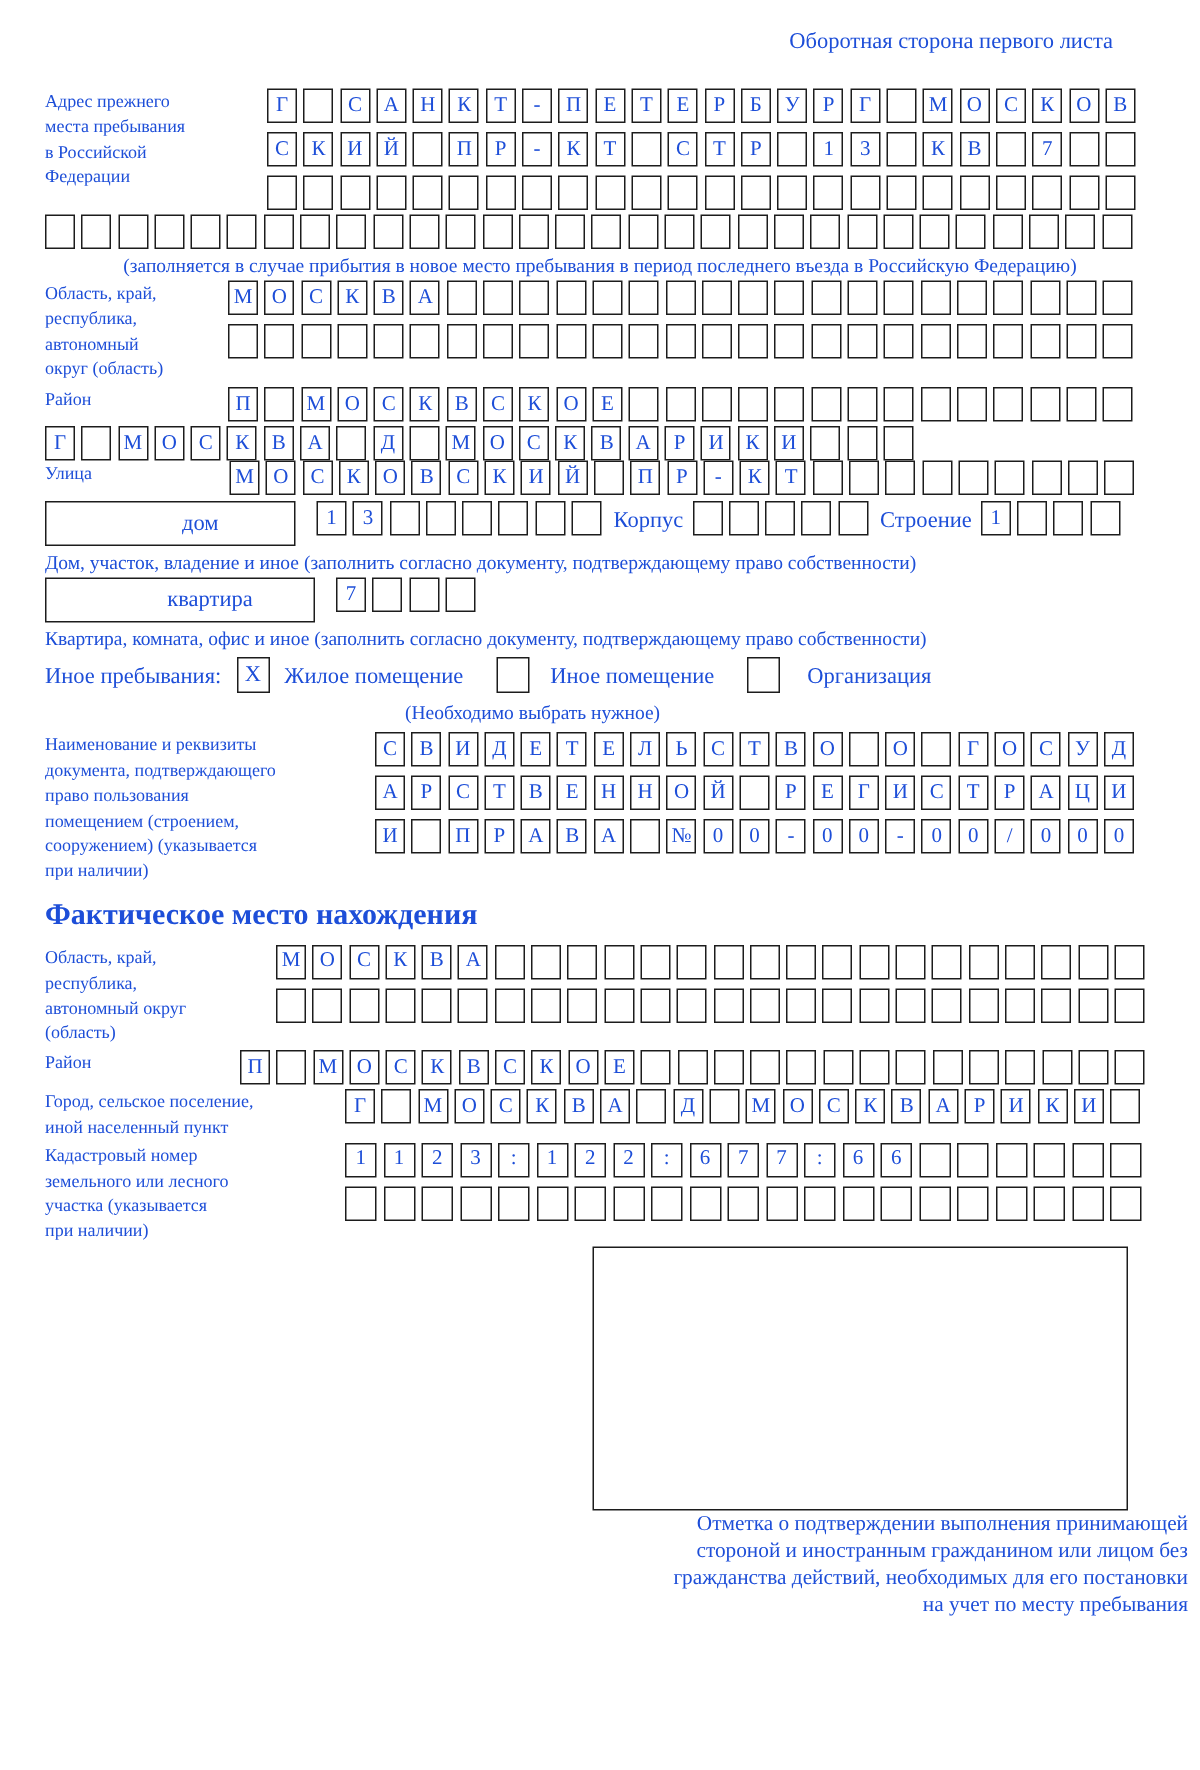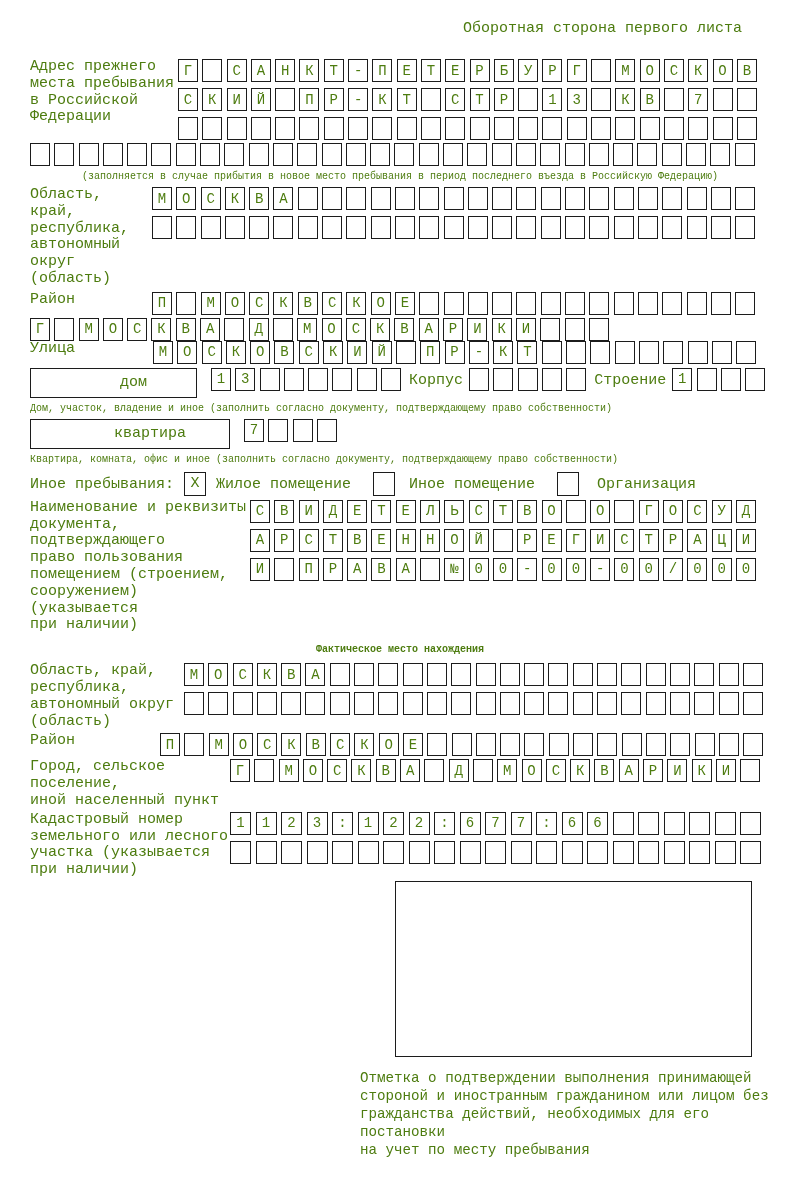--- a/index.html
+++ b/index.html
@@ -1,51 +1,51 @@
 <!DOCTYPE html>
 <html><head>
 <meta charset="utf-8">
 <style>
   html,body{margin:0;padding:0;background:#fff;}
   .page{width:800px;height:1180px;box-sizing:border-box;padding:20px 30px 0 30px;
-        background:#fff;color:#4d7c0f;font-family:Liberation Mono, monospace;overflow:hidden;position:relative;}
+        background:#fff;color:#1d4ed8;font-family:Liberation Serif, serif;overflow:hidden;position:relative;}
   .top-note{text-align:right;font-size:15px;padding-right:28px;margin-bottom:22px;}
   .frow{display:flex;align-items:flex-start;}
   .rows{display:flex;flex-direction:column;row-gap:6px;}
   .cells{display:flex;column-gap:4.3px;flex-wrap:nowrap;}
   .cell{flex:0 0 20px;height:23px;border:1.6px solid #1c1c1c;box-sizing:border-box;
         display:flex;align-items:center;justify-content:center;font-size:14px;background:#fff;}
   .wide .cell{flex:0 0 21px;}
   .wide{column-gap:4.5px;}
-  .lbl{font-size:15px;line-height:16.8px;white-space:pre-line;}
+  .lbl{font-size:12px;line-height:16.8px;white-space:pre-line;}
   .inline-lbl{font-size:15px;line-height:26px;white-space:nowrap;}
-  .caption{font-size:10px;line-height:17px;}
+  .caption{font-size:13px;line-height:17px;}
   .center{text-align:center;}
   .h2{font-size:16px;font-weight:bold;text-align:center;margin:6px 0 7px 0;}
-  .h3{font-size:10px;font-weight:bold;text-align:center;margin:10px 0 8px 0;}
+  .h3{font-size:20px;font-weight:bold;margin:10px 0 8px 0;}
   .bigbox{border:1.6px solid #1c1c1c;box-sizing:border-box;height:30px;display:flex;
           align-items:center;justify-content:center;font-size:15px;padding-left:40px;}
   .chk{width:22px;height:24px;border:1.6px solid #1c1c1c;box-sizing:border-box;display:flex;
        align-items:center;justify-content:center;font-size:15px;}
   .w148{flex:0 0 148px;}
   .w122{flex:0 0 122px;}
   .w123{flex:0 0 123px;}
   .w154{flex:0 0 154px;}
   .w130{flex:0 0 130px;}
   .w200{flex:0 0 200px;}
   .w220{flex:0 0 220px;}
   .mb2{margin-bottom:2px;} .mb3{margin-bottom:3px;} .mb4{margin-bottom:4px;}
   .mb5{margin-bottom:5px;} .mb6{margin-bottom:6px;}
   .ml6{margin-left:6px;} .ml8{margin-left:8px;} .ml10{margin-left:10px;}
   .ml14{margin-left:14px;} .ml18{margin-left:18px;} .ml22{margin-left:22px;}
   .boxdom{width:167px;}
-  .boxkv{width:200px;}
+  .boxkv{width:180px;}
   .stamp{margin-left:365px;width:357px;height:176px;border:1.8px solid #1c1c1c;box-sizing:border-box;}
-  .stamp-cap{margin-left:330px;width:432px;text-align:left;font-size:14.2px;line-height:18px;
-             white-space:pre-line;margin-top:12px;}
+  .stamp-cap{margin-left:330px;width:432px;text-align:right;font-size:14.2px;line-height:18px;
+             white-space:pre-line;margin-top:0;}
 </style>
 </head>
 <body>
 
 <div class="page">
 
   <div class="top-note">Оборотная сторона первого листа</div>
 
   <div class="frow mb3">
     <div class="lbl w148">Адрес прежнего
@@ -365,20 +365,21 @@
 
   <div class="frow mb2">
     <div class="inline-lbl">Иное пребывания:</div>
     <div class="chk ml10">X</div>
     <div class="inline-lbl ml10">Жилое помещение</div>
     <div class="chk ml22"></div>
     <div class="inline-lbl ml14">Иное помещение</div>
     <div class="chk ml22"></div>
     <div class="inline-lbl ml18">Организация</div>
   </div>
+  <div class="caption mb5" style="margin-left:240px;">(Необходимо выбрать нужное)</div>
 
   <div class="frow">
     <div class="lbl w220">Наименование и реквизиты
 документа, подтверждающего
 право пользования
 помещением (строением,
 сооружением) (указывается
 при наличии)</div>
     <div class="rows">
       <div class="cells">

